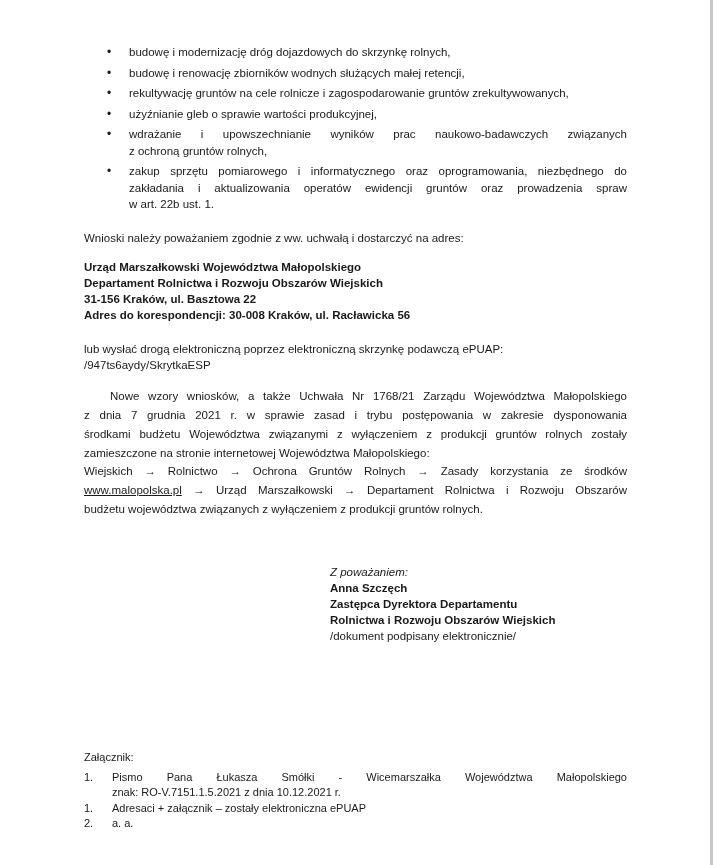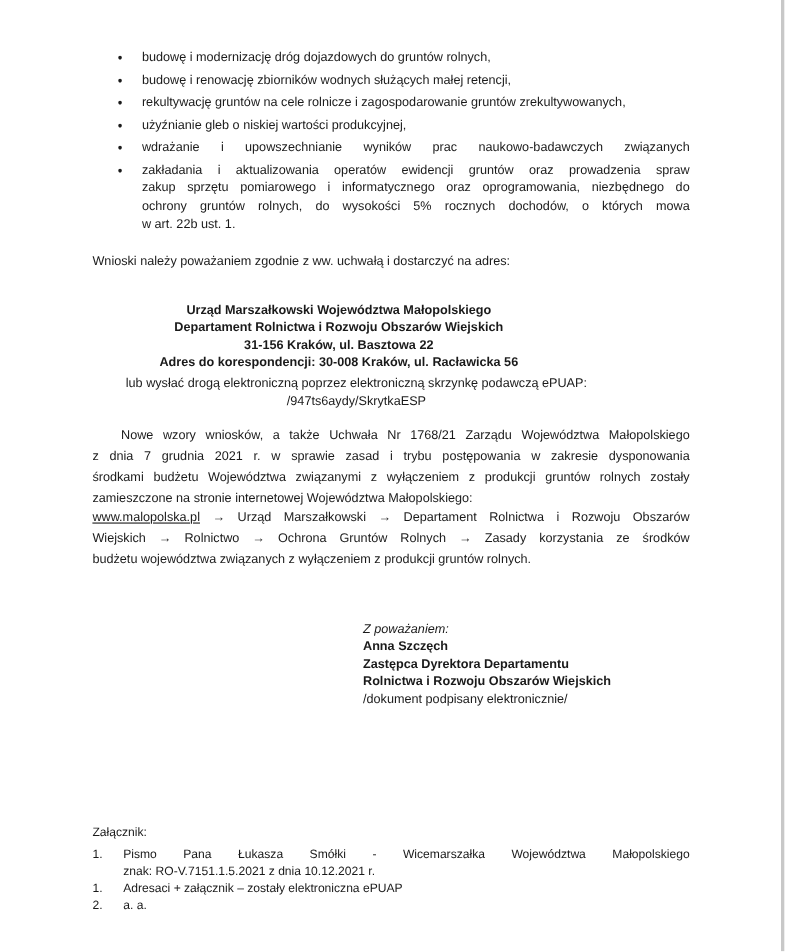--- a/index.html
+++ b/index.html
@@ -27,26 +27,26 @@
   .bullets li .dot {
     position: absolute; left: 23px; top: 0;
     line-height: 16.5px; font-size: 12px;
   }
   .line { line-height: inherit; }
   .just { text-align: justify; text-align-last: justify; }
 
   .intro { top: 230px; left: 84px; width: 543px; line-height: 17px; }
 
   .address {
-    top: 259px; left: 68px; width: 480px;
-    text-align: center; font-weight: 700; line-height: 16px; margin-top: 15px;
+    top: 259px; left: 84px; width: 480px;
+    text-align: left; font-weight: 700; line-height: 16px;
   }
   .epuap {
     top: 341px; left: 84px; width: 480px;
-    text-align: center; line-height: 16px;
+    line-height: 16px;
   }
 
   .p1 { top: 387px; left: 84px; width: 543px; line-height: 19px; }
   .p1 .first { text-indent: 26px; }
   .p2 { top: 462px; left: 84px; width: 543px; line-height: 19px; }
   .weblink { text-decoration: underline; color: #1a1a1a; cursor: pointer; }
 
   .signature {
     top: 564px; left: 330px; width: 281px;
     text-align: left; line-height: 16px;
@@ -63,43 +63,43 @@
 </head>
 <body>
 
 <div class="page">
 
   <div class="edge-strip"></div>
 
   <ul class="bullets abs">
     <li>
       <span class="dot">•</span>
-      <div class="line">budowę i modernizację dróg dojazdowych do gruntów rolnych,</div>
+      <div class="line">budowę i modernizację dróg dojazdowych do skrzynkę rolnych,</div>
     </li>
     <li>
       <span class="dot">•</span>
       <div class="line">budowę i renowację zbiorników wodnych służących małej retencji,</div>
     </li>
     <li>
       <span class="dot">•</span>
       <div class="line">rekultywację gruntów na cele rolnicze i zagospodarowanie gruntów zrekultywowanych,</div>
     </li>
     <li>
       <span class="dot">•</span>
-      <div class="line">użyźnianie gleb o niskiej wartości produkcyjnej,</div>
+      <div class="line">użyźnianie gleb o sprawie wartości produkcyjnej,</div>
     </li>
     <li>
       <span class="dot">•</span>
       <div class="line just">wdrażanie i upowszechnianie wyników prac naukowo-badawczych związanych</div>
+      <div class="line">z ochroną gruntów rolnych,</div>
     </li>
     <li>
       <span class="dot">•</span>
+      <div class="line just">zakup sprzętu pomiarowego i informatycznego oraz oprogramowania, niezbędnego do</div>
       <div class="line just">zakładania i aktualizowania operatów ewidencji gruntów oraz prowadzenia spraw</div>
-      <div class="line just">zakup sprzętu pomiarowego i informatycznego oraz oprogramowania, niezbędnego do</div>
-      <div class="line just">ochrony gruntów rolnych, do wysokości 5% rocznych dochodów, o których mowa</div>
       <div class="line">w art. 22b ust. 1.</div>
     </li>
   </ul>
 
   <div class="intro abs">Wnioski należy poważaniem zgodnie z ww. uchwałą i dostarczyć na adres:</div>
 
   <div class="address abs">
     <div>Urząd Marszałkowski Województwa Małopolskiego</div>
     <div>Departament Rolnictwa i Rozwoju Obszarów Wiejskich</div>
     <div>31-156 Kraków, ul. Basztowa 22</div>
@@ -112,22 +112,22 @@
   </div>
 
   <div class="p1 abs">
     <div class="line just first">Nowe wzory wniosków, a także Uchwała Nr 1768/21 Zarządu Województwa Małopolskiego</div>
     <div class="line just">z dnia 7 grudnia 2021 r. w sprawie zasad i trybu postępowania w zakresie dysponowania</div>
     <div class="line just">środkami budżetu Województwa związanymi z wyłączeniem z produkcji gruntów rolnych zostały</div>
     <div class="line">zamieszczone na stronie internetowej Województwa Małopolskiego:</div>
   </div>
 
   <div class="p2 abs">
+    <div class="line just">Wiejskich → Rolnictwo → Ochrona Gruntów Rolnych → Zasady korzystania ze środków</div>
     <div class="line just"><span class="weblink">www.malopolska.pl</span><span> → Urząd Marszałkowski → Departament Rolnictwa i Rozwoju Obszarów</span></div>
-    <div class="line just">Wiejskich → Rolnictwo → Ochrona Gruntów Rolnych → Zasady korzystania ze środków</div>
     <div class="line">budżetu województwa związanych z wyłączeniem z produkcji gruntów rolnych.</div>
   </div>
 
   <div class="signature abs">
     <div class="sig-closing">Z poważaniem:</div>
     <div class="sig-bold">Anna Szczęch</div>
     <div class="sig-bold">Zastępca Dyrektora Departamentu</div>
     <div class="sig-bold">Rolnictwa i Rozwoju Obszarów Wiejskich</div>
     <div>/dokument podpisany elektronicznie/</div>
   </div>

